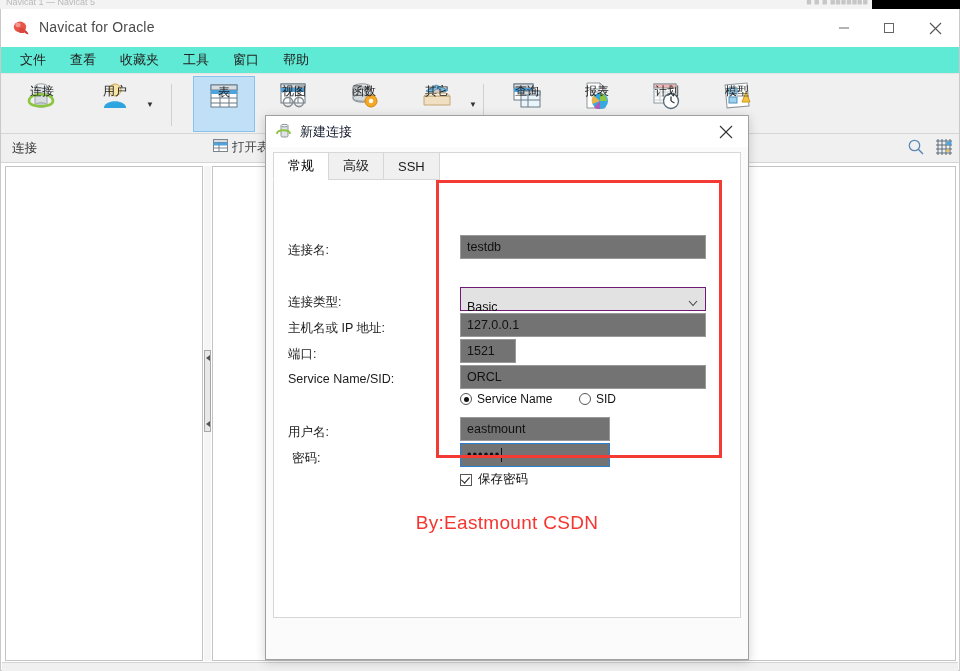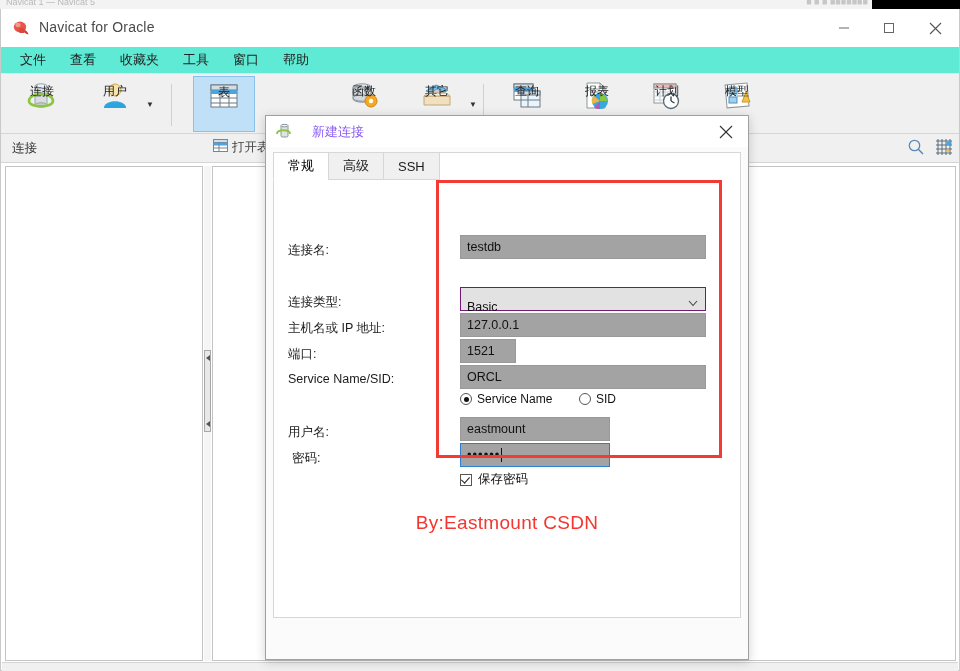--- a/index.html
+++ b/index.html
@@ -138,21 +138,21 @@
     position:absolute; left:265px; top:115px; width:484px; height:545px;
     background:#fbfbfb; border:1px solid #a0a0a0; box-sizing:border-box;
     box-shadow:0 2px 10px rgba(0,0,0,.18);
   }
   .dlg-title{
     position:absolute; left:0; top:0; width:482px; height:31px;
     background:#ffffff; box-sizing:border-box;
     display:flex; align-items:center;
   }
   .dlg-title .dicon{ margin-left:10px; width:17px; height:17px; }
-  .dlg-title .dtxt{ margin-left:19px; font-size:13px; color:#8b5cf6; }
+  .dlg-title .dtxt{ margin-left:7px; font-size:13px; color:#0f172a; }
   .dlg-close{
     position:absolute; right:0; top:0; width:44px; height:31px;
     display:flex; align-items:center; justify-content:center; color:#333;
   }
 
   .dlg-body{
     position:absolute; left:7px; top:36px; width:468px; height:466px;
     background:#ffffff; border:1px solid #d7d7d7; box-sizing:border-box;
   }
   .tabs{
@@ -169,21 +169,21 @@
   }
 
   .form{
     position:absolute; left:0; top:28px; width:466px; height:436px;margin-top:28px;
   }
   .lbl{
     position:absolute; font-size:12.5px; color:#1c1c1c; white-space:nowrap;
   }
   .inp{
     position:absolute; box-sizing:border-box;
-    border:1px solid #999; background:#a3a3a3;
+    border:1px solid #999; background:#737373;
     font-size:12.5px; color:#111;
     padding:0 6px; line-height:22px; height:24px;
     font-family:"Liberation Sans","DejaVu Sans",sans-serif;
   }
   .inp.focus{ border:1px solid #2a7fd4; }
   .combo{
     position:absolute; box-sizing:border-box;
     border:1px solid #701a75; background:#e2e2e2;
     font-size:12.5px; color:#111; height:24px; line-height:22px; padding:8px 6px;
   }
@@ -327,20 +327,35 @@
             <rect x="2" y="7" width="26" height="4" fill="#4da3dd"></rect>
             <line x1="11" y1="7" x2="11" y2="24" stroke="#6b7b86"></line>
             <line x1="20" y1="7" x2="20" y2="24" stroke="#6b7b86"></line>
             <line x1="2" y1="15" x2="28" y2="15" stroke="#6b7b86"></line>
             <line x1="2" y1="20" x2="28" y2="20" stroke="#6b7b86"></line>
           </svg>
         </span>
         <span class="lbl">表</span>
       </div>
 
+      <div class="tb-item" style="left:262px">
+        <span class="ic">
+          <svg width="32" height="28" viewBox="0 0 32 28">
+            <rect x="3" y="2" width="24" height="19" fill="#fff" stroke="#6b7b86"></rect>
+            <rect x="3" y="2" width="24" height="4" fill="#d7dde1" stroke="#6b7b86"></rect>
+            <rect x="3" y="6" width="24" height="4" fill="#4da3dd"></rect>
+            <line x1="12" y1="6" x2="12" y2="21" stroke="#6b7b86"></line>
+            <line x1="20" y1="6" x2="20" y2="21" stroke="#6b7b86"></line>
+            <circle cx="10" cy="20" r="4.6" fill="none" stroke="#8a8f93" stroke-width="1.6"></circle>
+            <circle cx="21" cy="20" r="4.6" fill="none" stroke="#8a8f93" stroke-width="1.6"></circle>
+            <line x1="14.6" y1="20" x2="16.4" y2="20" stroke="#8a8f93" stroke-width="1.6"></line>
+          </svg>
+        </span>
+        <span class="lbl">视图</span>
+      </div>
 
       <div class="tb-item" style="left:332px">
         <span class="ic">
           <svg width="30" height="28" viewBox="0 0 30 28">
             <ellipse cx="13" cy="5" rx="9" ry="3.2" fill="#e3e6e8" stroke="#8d969c"></ellipse>
             <path d="M4 5 v12 a9 3.2 0 0 0 18 0 V5Z" fill="#c9cfd4" stroke="#8d969c"></path>
             <ellipse cx="13" cy="10.5" rx="9" ry="3.2" fill="#dfe3e6" stroke="#8d969c"></ellipse>
             <ellipse cx="13" cy="16" rx="9" ry="3.2" fill="#d3d9dd" stroke="#8d969c"></ellipse>
             <circle cx="22" cy="19" r="6" fill="#f7a823" stroke="#d2850c"></circle>
             <circle cx="22" cy="19" r="2.2" fill="#fff"></circle>

